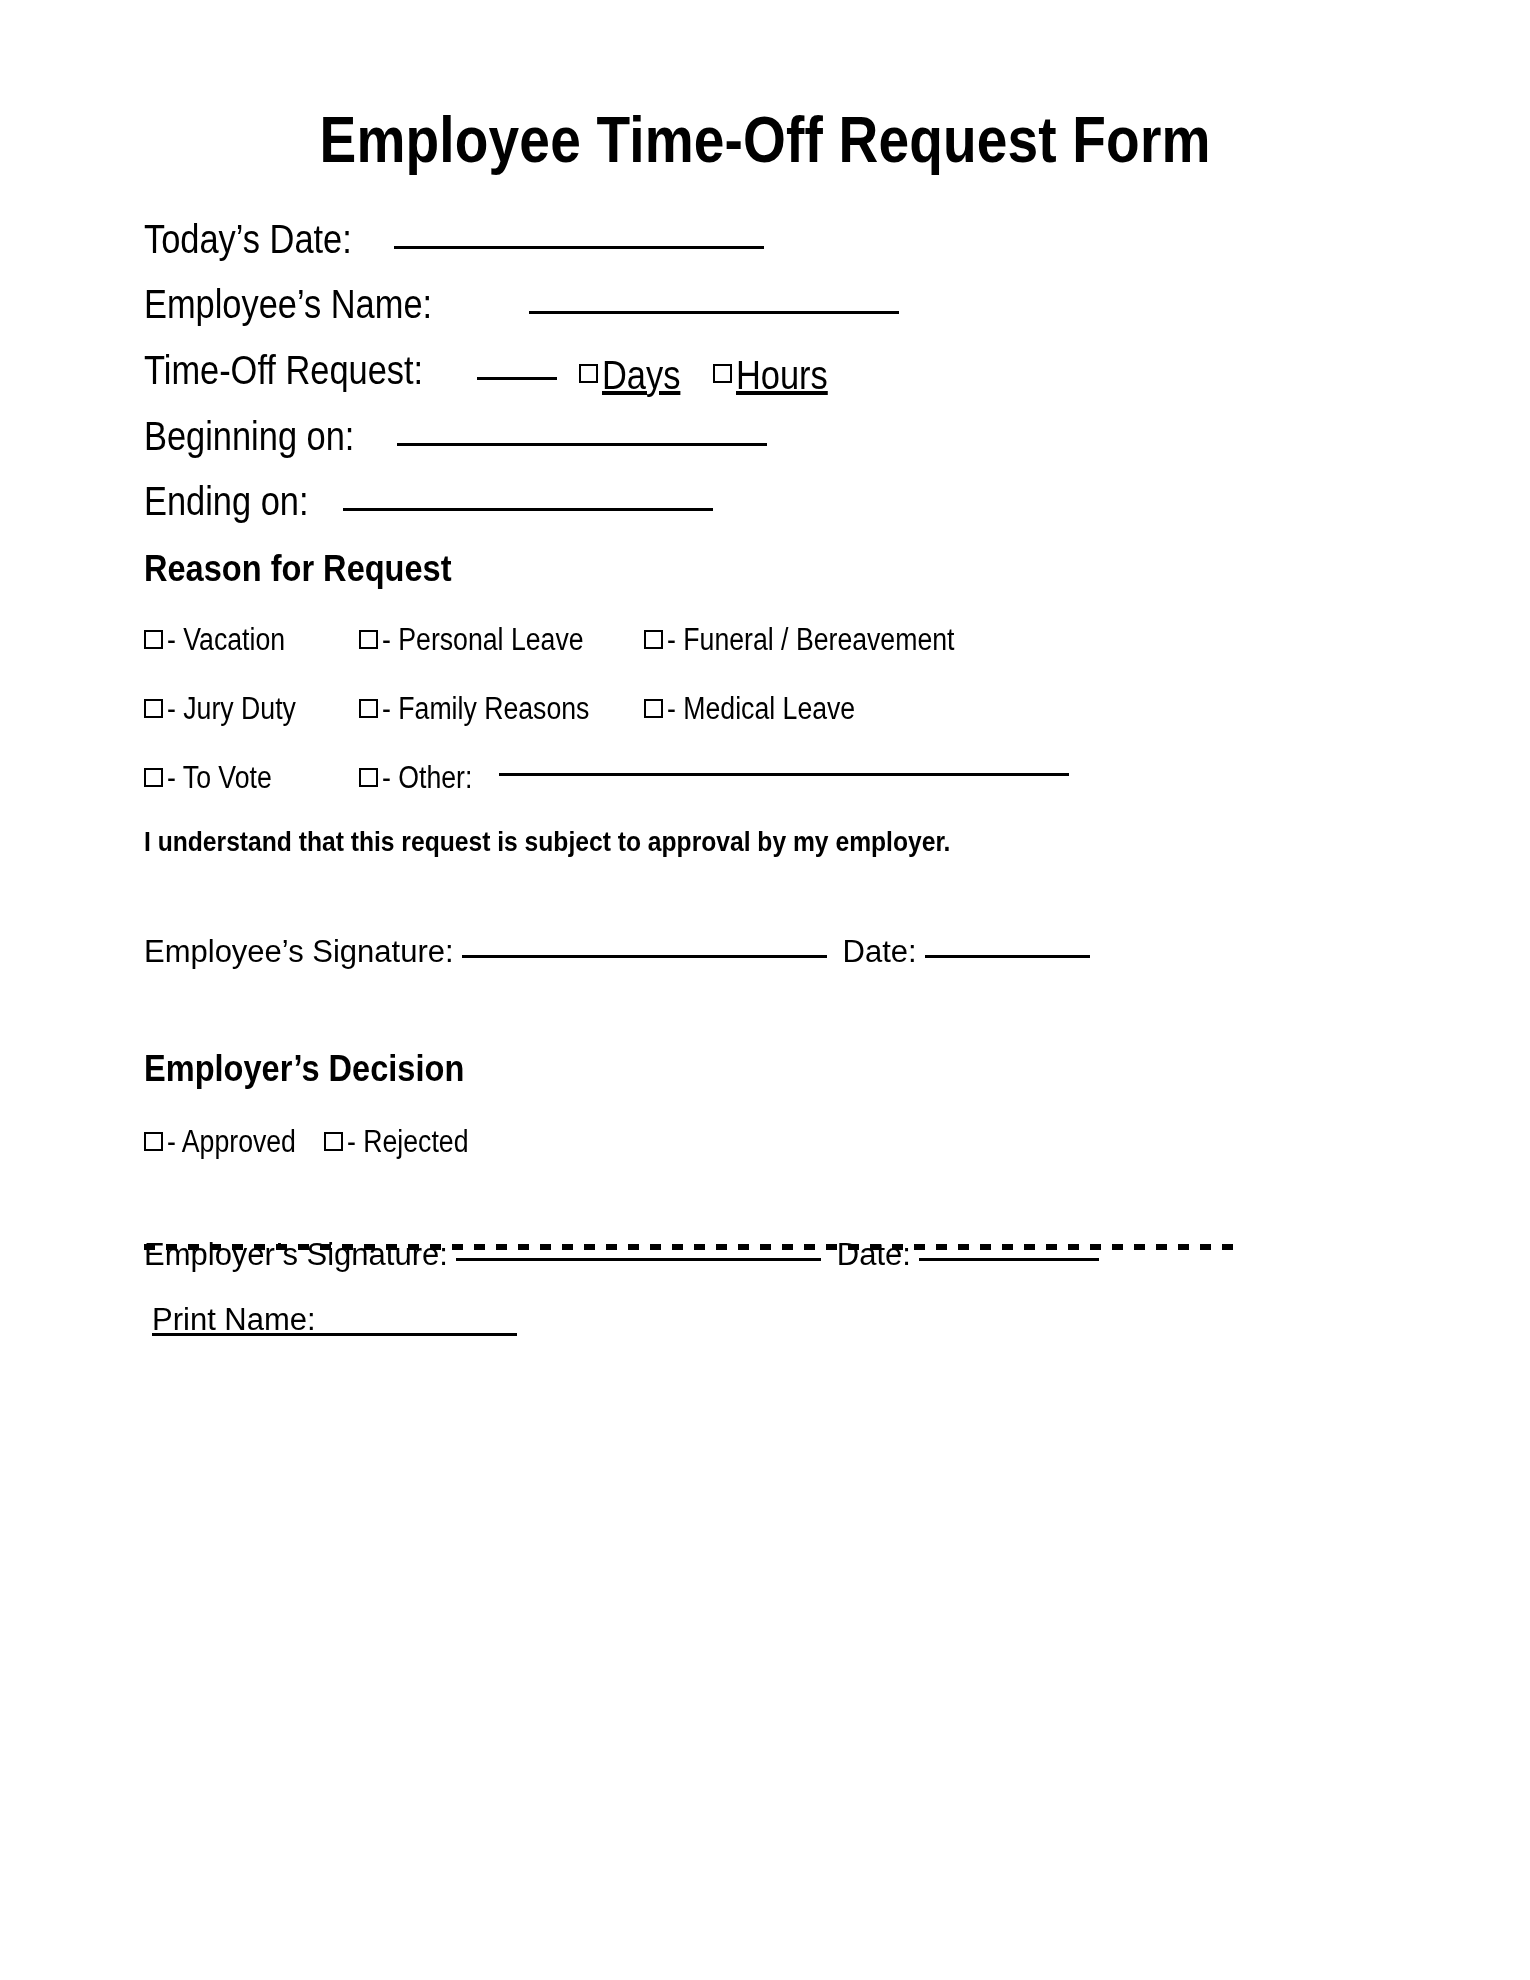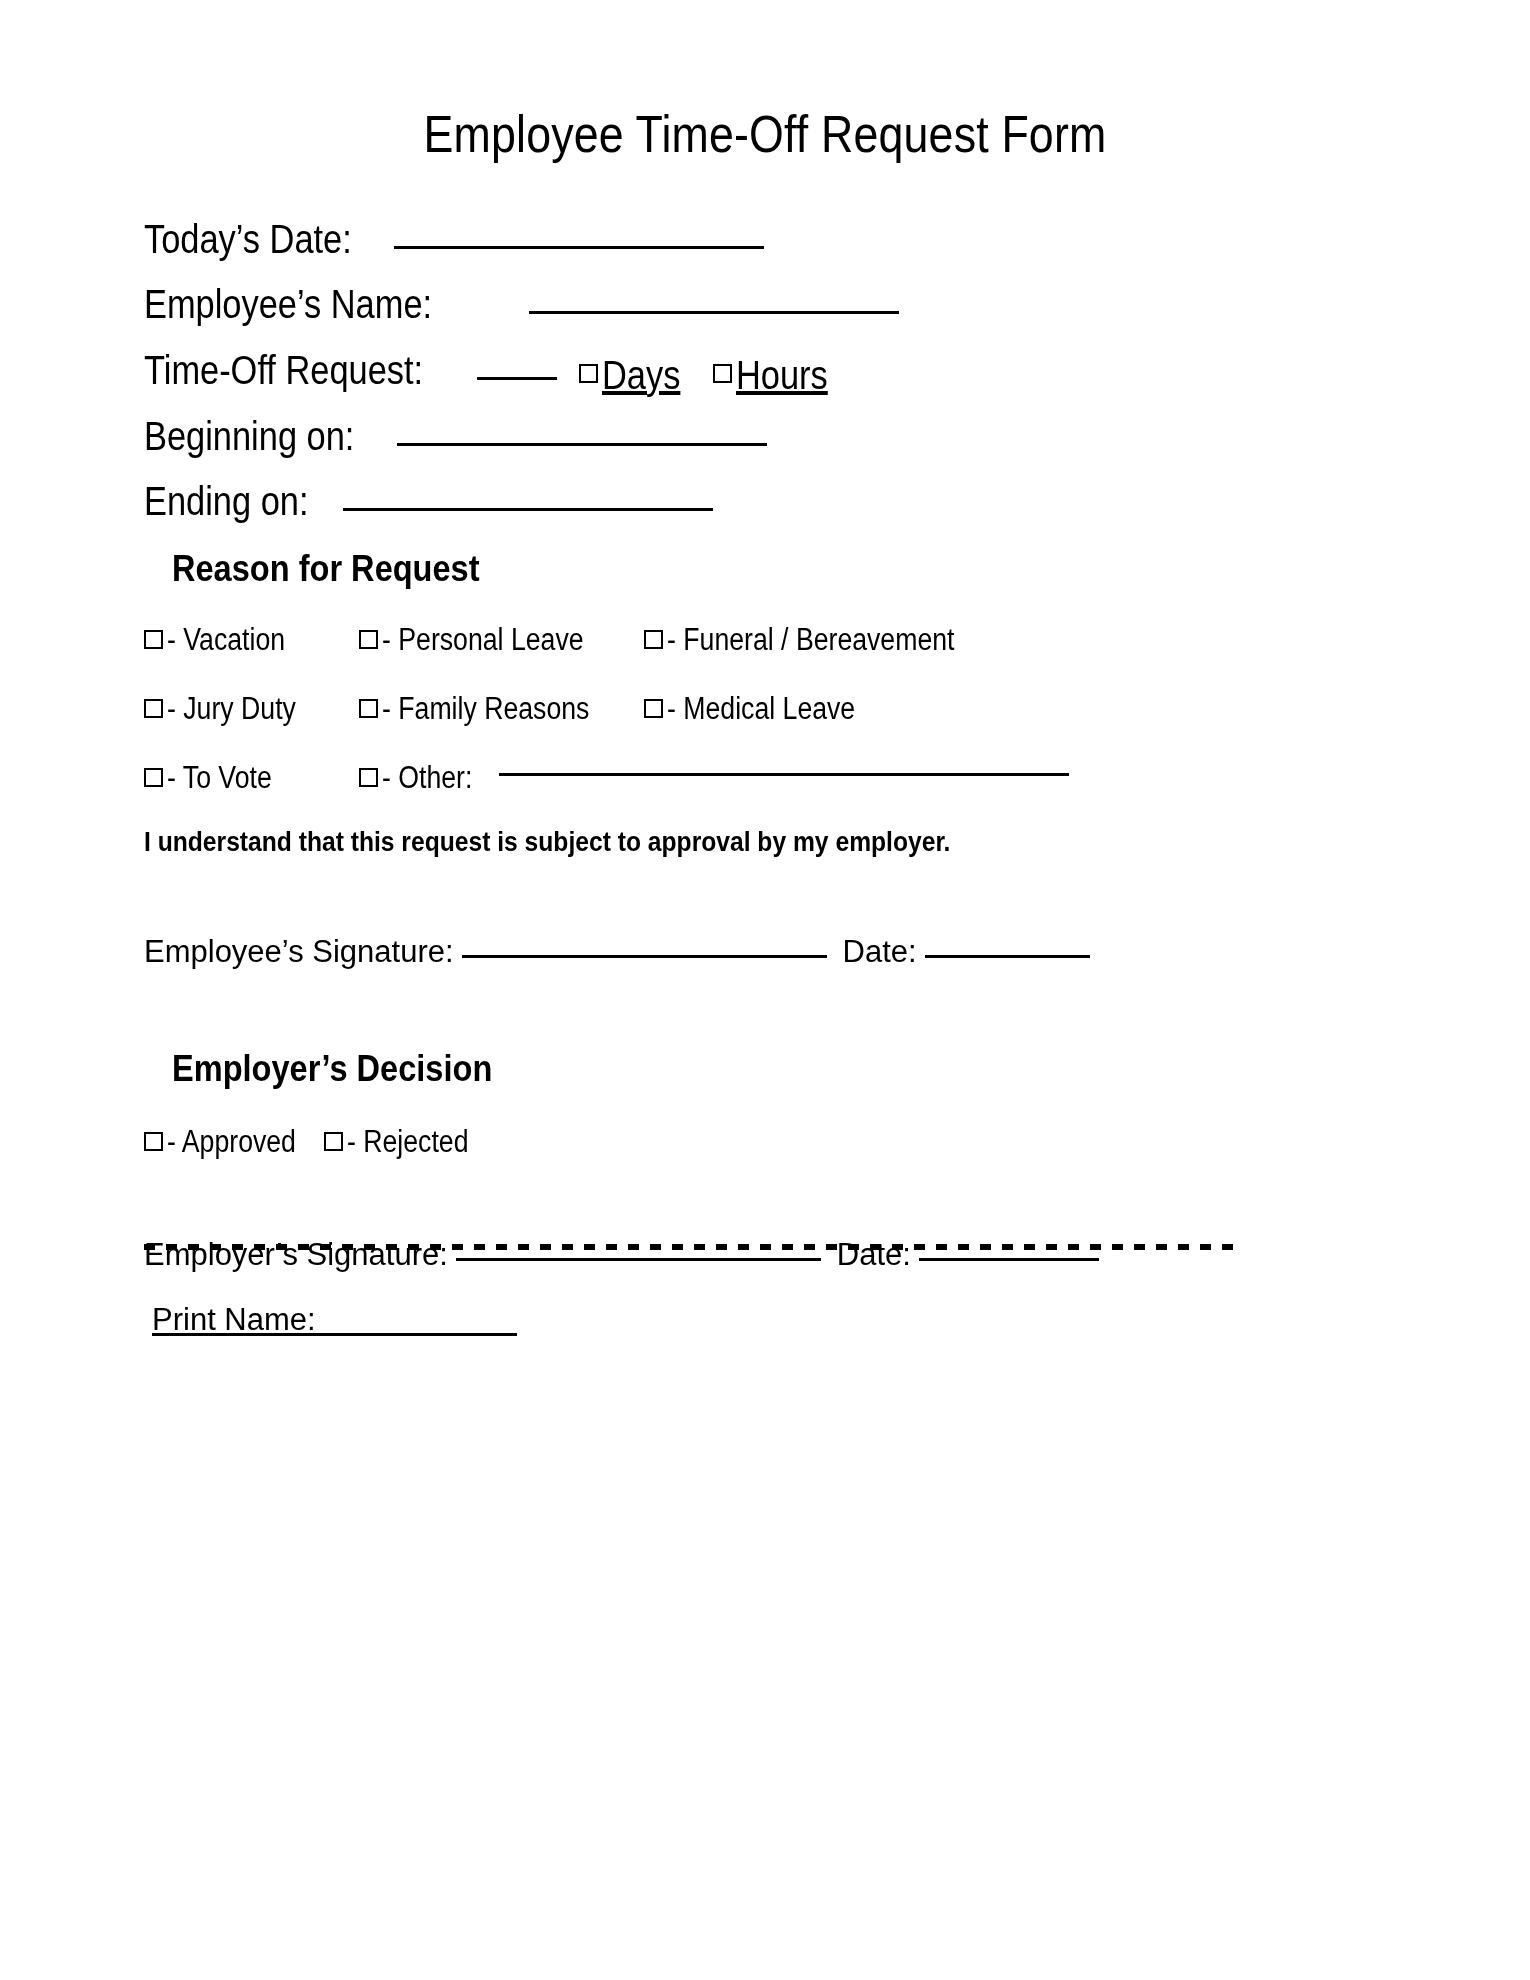--- a/index.html
+++ b/index.html
@@ -26,22 +26,22 @@
     overflow: hidden;
   }
 
   
   .form-title {
     position: absolute;
     left: 0;
     top: 108px;
     width: 1530px;
     text-align: center;
-    font-size: 52px;
-    font-weight: normal;
+    font-size: 64px;
+    font-weight: bold;
     letter-spacing: 0.2px;
     line-height: 1;
     white-space: nowrap;
   }
   .form-title span {
     display: inline-block;
     transform: scaleX(0.86);
     transform-origin: center center;
   }
 
@@ -98,21 +98,20 @@
   }
 
   
   .section-heading {
     position: absolute;
     left: 144px;
     font-size: 37px;
     font-weight: bold;
     line-height: 1;
     white-space: nowrap;
-    margin-left: 28px;
   }
   .section-heading span {
     display: inline-block;
     transform: scaleX(0.88);
     transform-origin: left center;
   }
 
   
   .statement {
     position: absolute;

